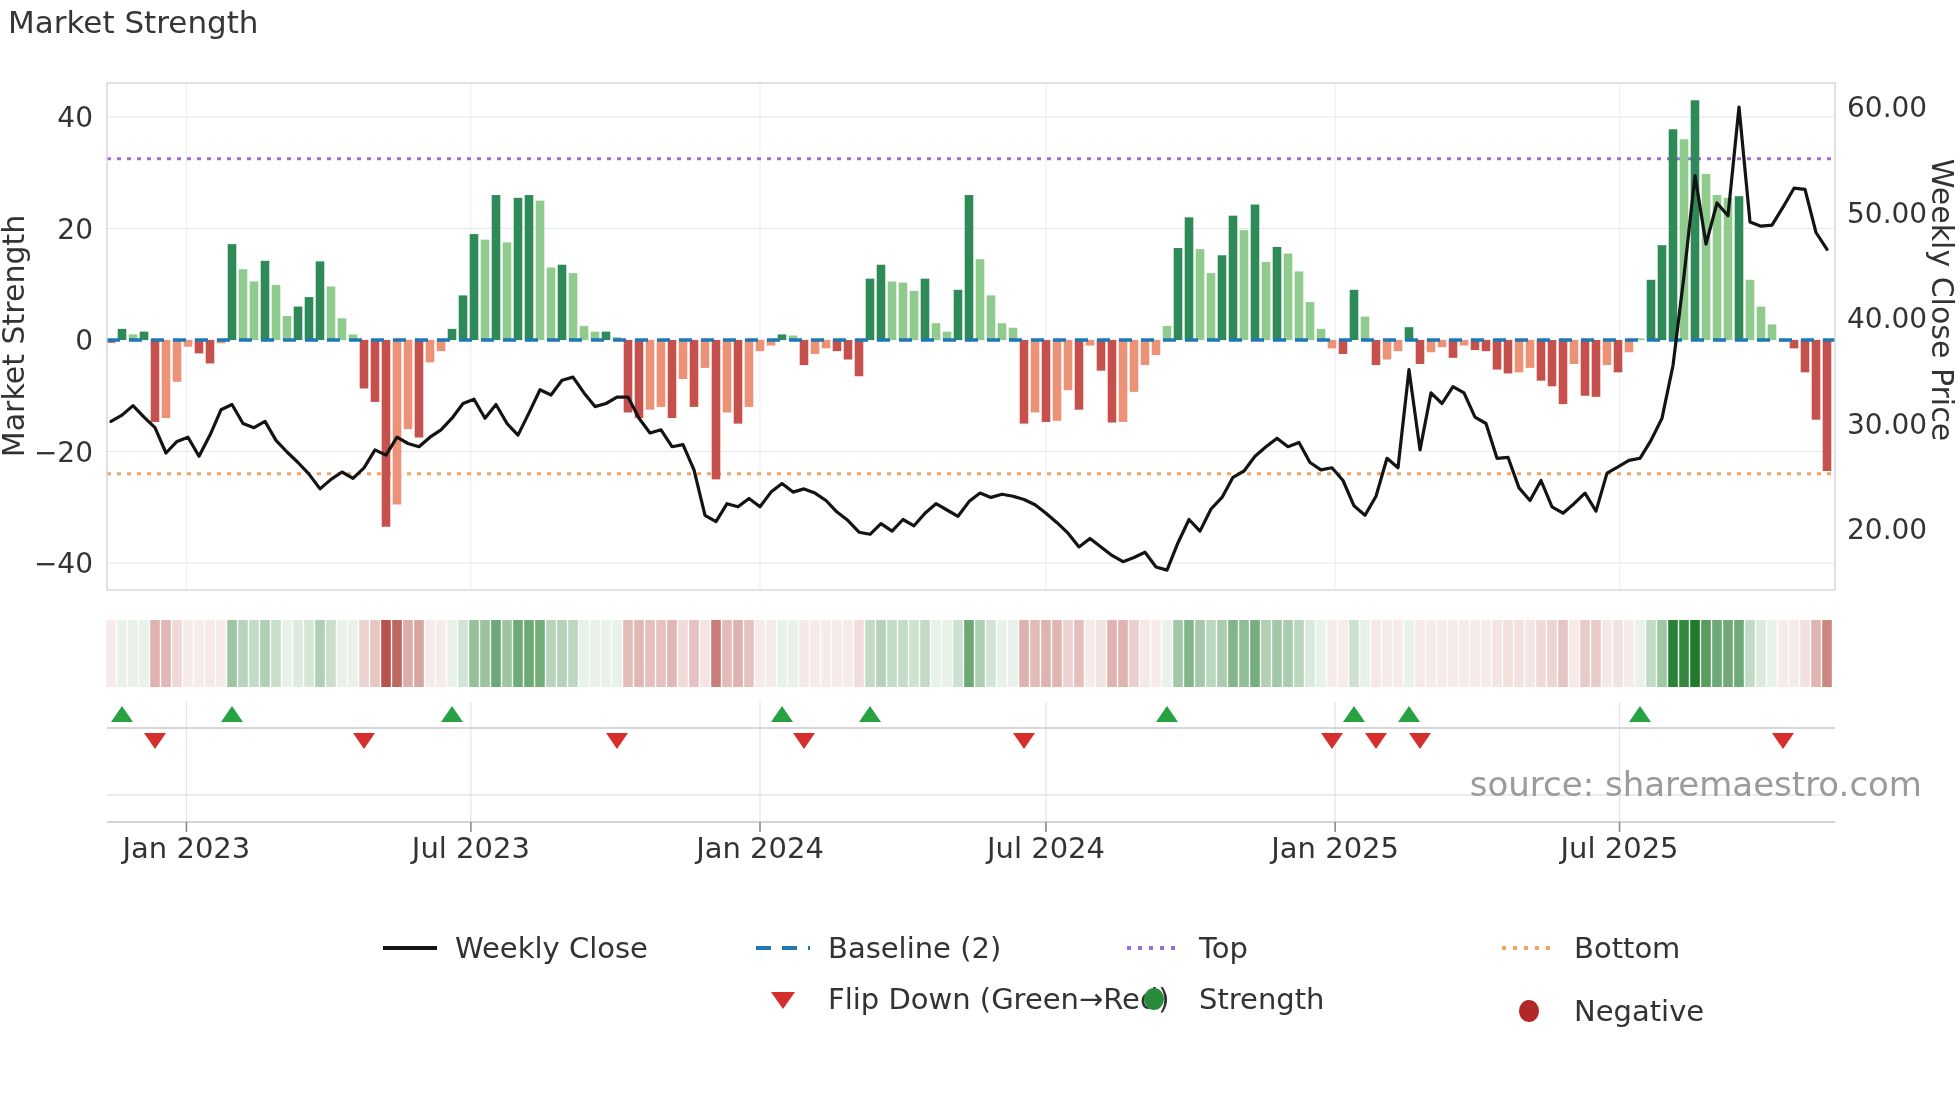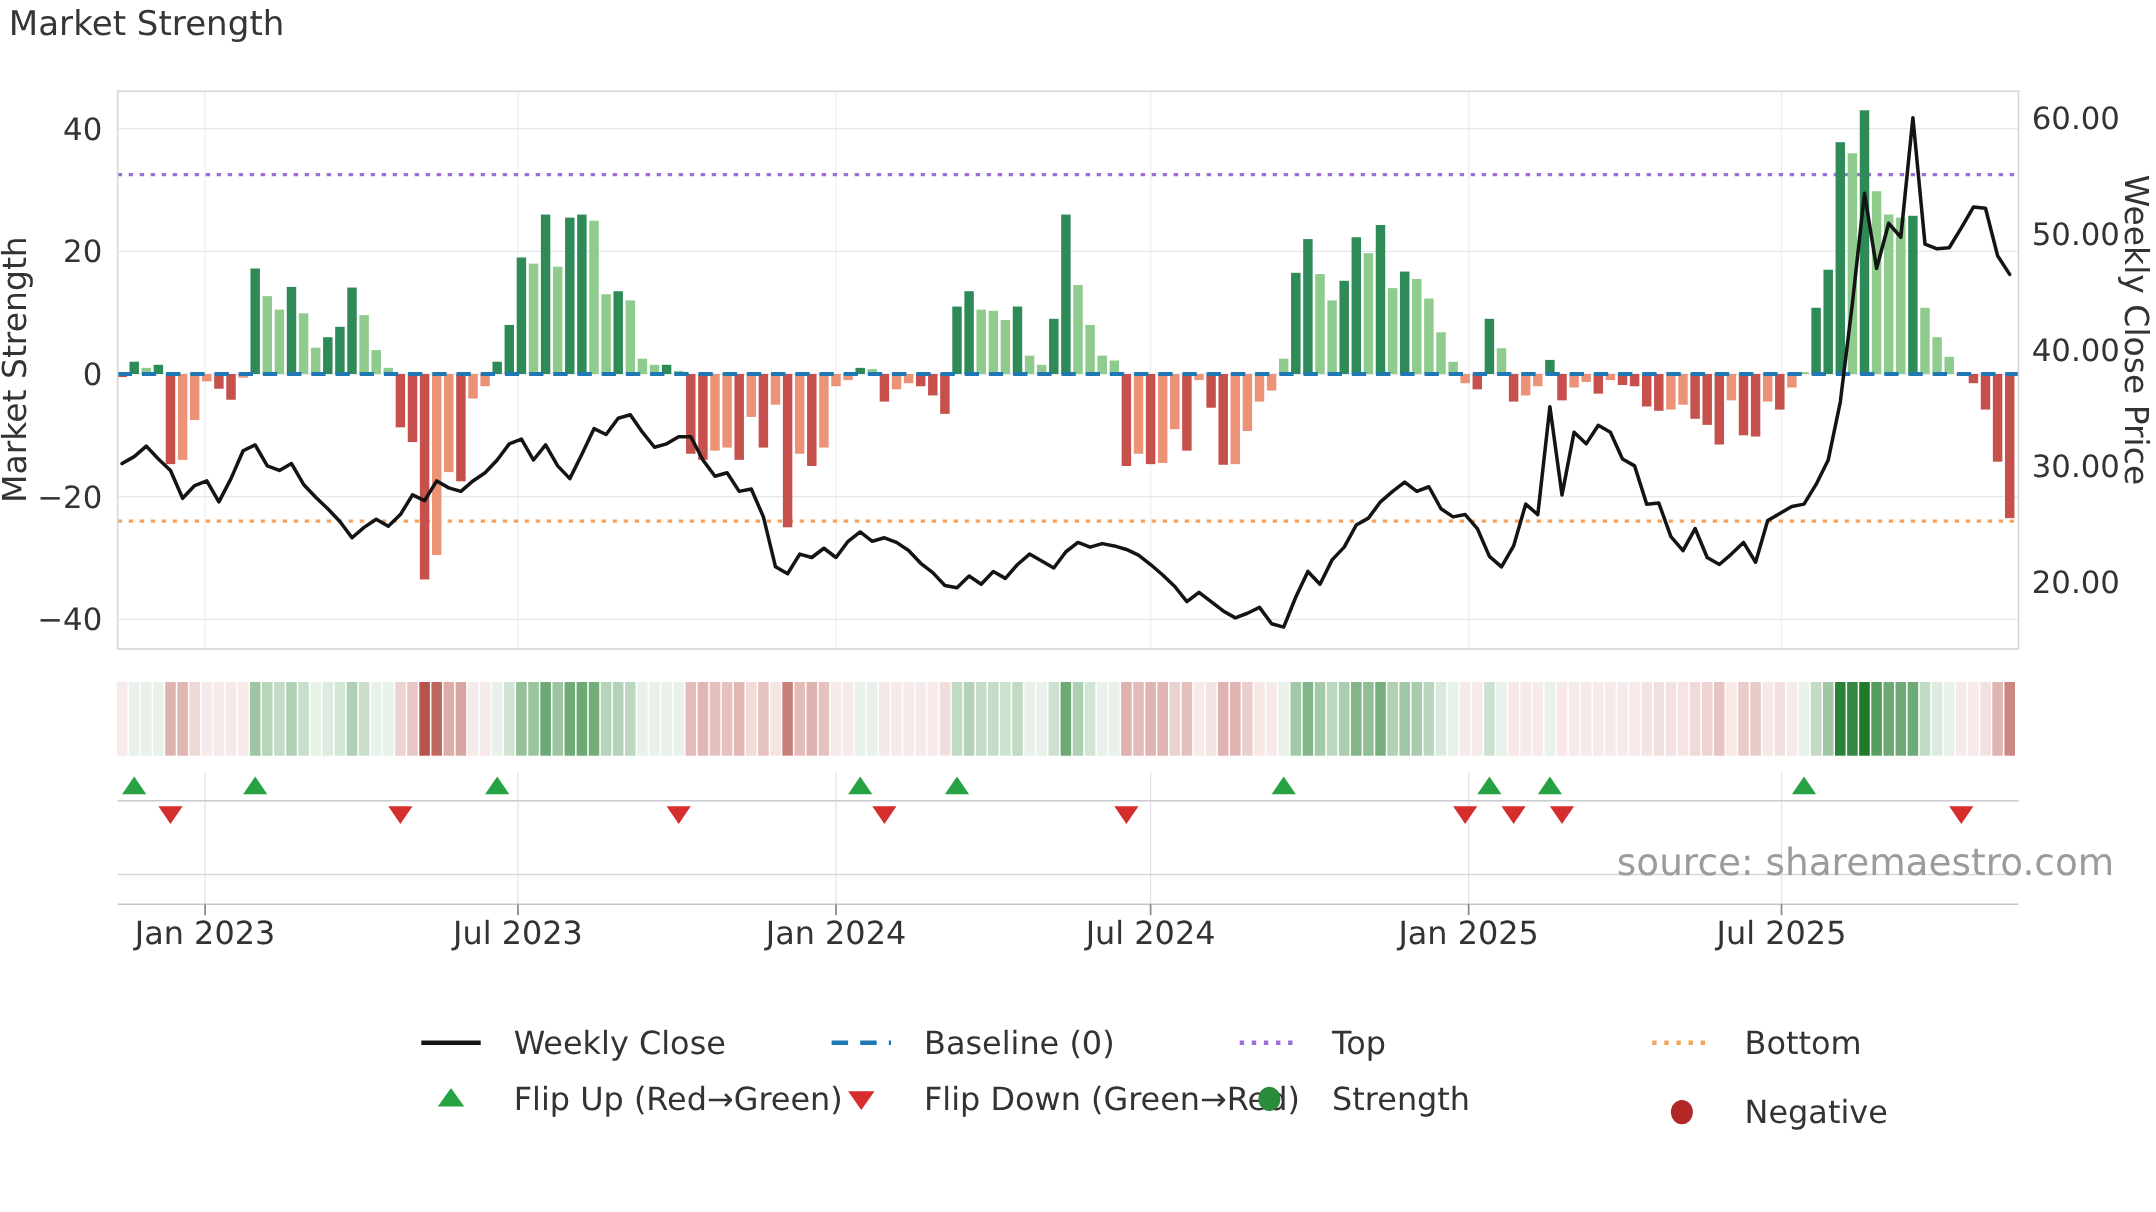--- a/index.html
+++ b/index.html
@@ -4,21 +4,21 @@
 <style>
   html,body{margin:0;padding:0;background:#ffffff;}
   body{width:1960px;height:1102px;position:relative;overflow:hidden;
        font-family:"DejaVu Sans","Liberation Sans",sans-serif;color:#333;}
   .page-title{position:absolute;left:8px;top:4px;font-size:31px;color:#363636;}
   .source-note{position:absolute;right:38px;top:764px;font-size:34px;color:#9b9b9b;}
   #chart-svg{position:absolute;left:0;top:0;}
   .legend{position:absolute;left:0;top:918px;width:1960px;height:120px;}
   .legend-item{position:absolute;display:flex;align-items:center;height:34px;}
   .legend-item .swatch{width:58px;height:24px;display:flex;align-items:center;justify-content:center;}
-  .legend-item .lbl{margin-left:28px;font-size:29px;color:#333;white-space:nowrap;}
+  .legend-item .lbl{margin-left:16px;font-size:29px;color:#333;white-space:nowrap;}
 </style>
 </head>
 <body>
 
 <div class="page-title">Market Strength</div>
 
 <svg id="chart-svg" width="1960" height="1102">
     <g>
       <line x1="186.42857142857142" x2="186.42857142857142" y1="83" y2="590" stroke="#eef0f5" stroke-width="1.2"></line>
       <line x1="186.42857142857142" x2="186.42857142857142" y1="702" y2="822" stroke="#e3e3ea" stroke-width="1.2"></line>
@@ -442,45 +442,37 @@
         </svg>
       </span>
       <span class="lbl">Weekly Close</span>
     </div>
     <div class="legend-item" style="left: 754px; top: 13px;">
       <span class="swatch">
         <svg width="58" height="24" viewBox="0 0 58 24">
           <line x1="2" y1="12" x2="56" y2="12" stroke="#1f77b4" stroke-width="4" stroke-dasharray="15 11"></line>
         </svg>
       </span>
-      <span class="lbl">Baseline (0)</span>
+      <span class="lbl">Baseline (2)</span>
     </div>
     <div class="legend-item" style="left: 1125px; top: 13px;">
       <span class="swatch">
         <svg width="58" height="24" viewBox="0 0 58 24">
           <line x1="2" y1="12" x2="56" y2="12" stroke="#9b6ed8" stroke-width="4" stroke-dasharray="4 7"></line>
         </svg>
       </span>
       <span class="lbl">Top</span>
     </div>
     <div class="legend-item" style="left: 1500px; top: 13px; text-align: center;">
       <span class="swatch">
         <svg width="58" height="24" viewBox="0 0 58 24">
           <line x1="2" y1="12" x2="56" y2="12" stroke="#f4a460" stroke-width="4" stroke-dasharray="4 7"></line>
         </svg>
       </span>
       <span class="lbl">Bottom</span>
-    </div>
-    <div class="legend-item" style="left: 381px; top: 64px;">
-      <span class="swatch">
-        <svg width="58" height="24" viewBox="0 0 58 24">
-          <path d="M29 2 L41 19 L17 19 Z" fill="#27a243"></path>
-        </svg>
-      </span>
-      <span class="lbl">Flip Up (Red→Green)</span>
     </div>
     <div class="legend-item" style="left: 754px; top: 64px;">
       <span class="swatch">
         <svg width="58" height="24" viewBox="0 0 58 24">
           <path d="M17 5 L41 5 L29 22 Z" fill="#d62d2d"></path>
         </svg>
       </span>
       <span class="lbl">Flip Down (Green→Red)</span>
     </div>
     <div class="legend-item" style="left: 1125px; top: 64px;">

